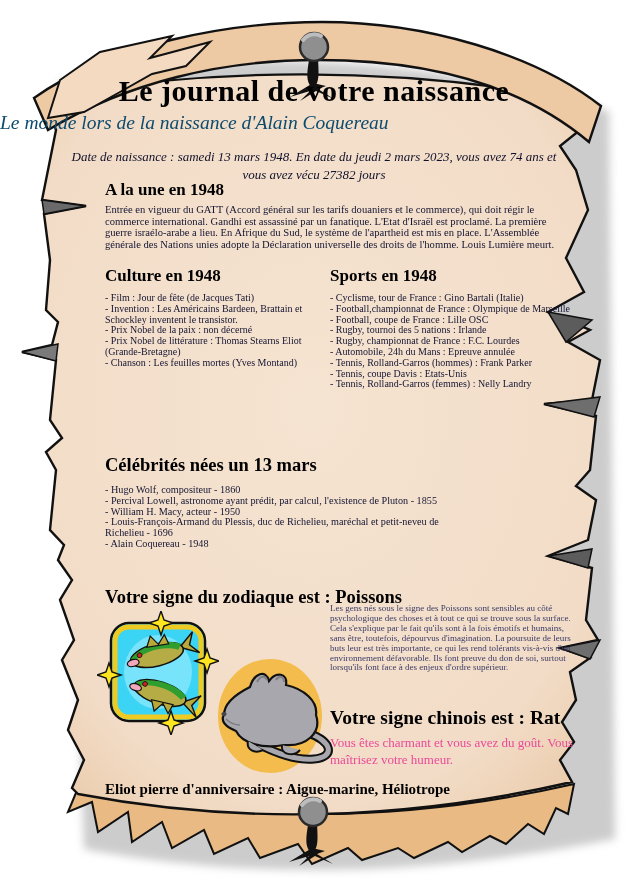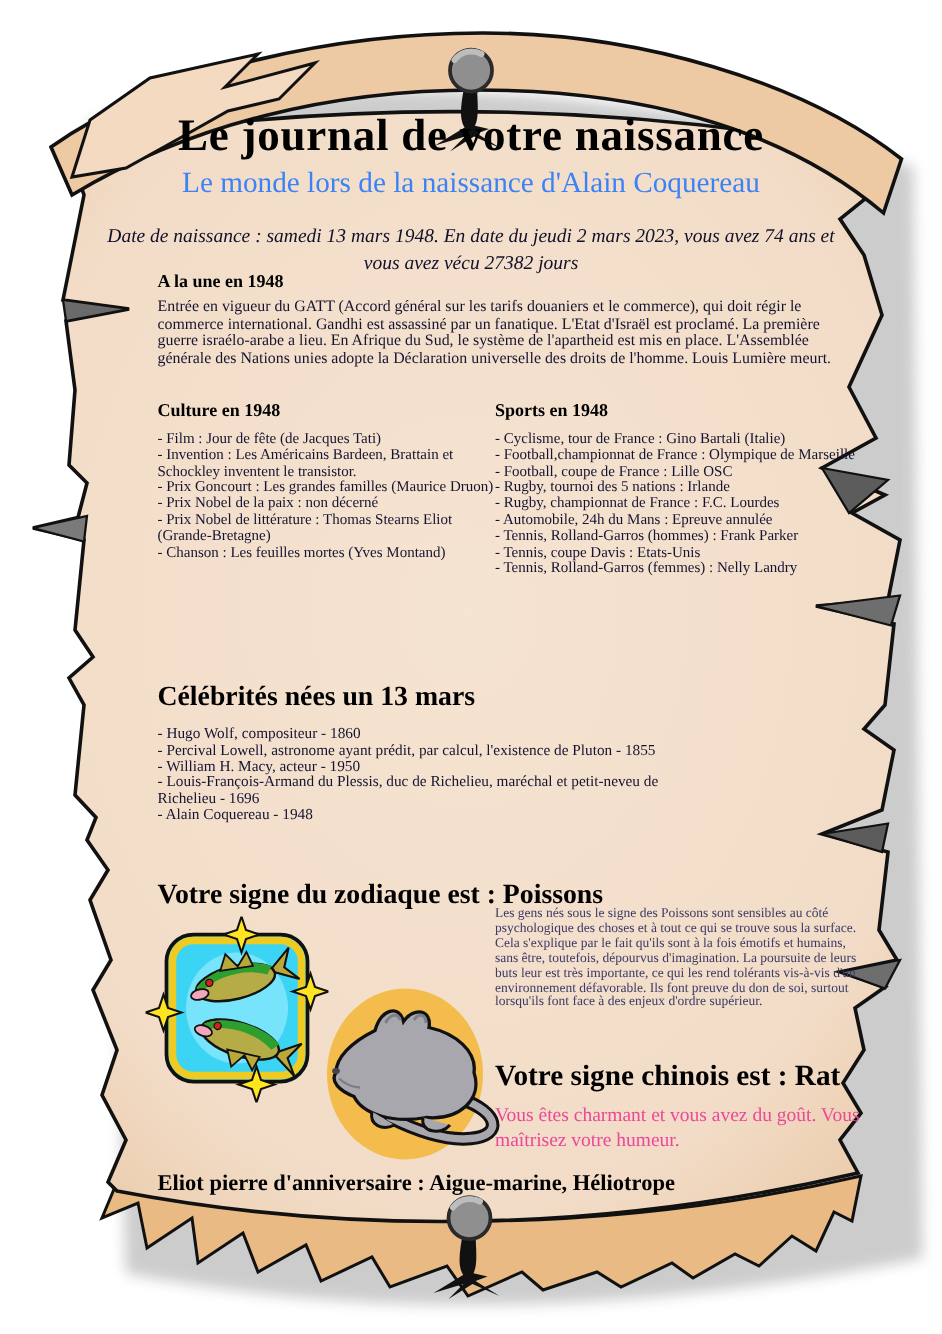--- a/index.html
+++ b/index.html
@@ -6,25 +6,25 @@
   .page {
     position:relative; width:628px; height:889px; overflow:hidden;
     font-family:"Liberation Serif","DejaVu Serif",serif;
     color:var(--body-text,#141432);
   }
   .parchment { position:absolute; left:0; top:0; z-index:0; }
   .content { position:absolute; left:0; top:0; width:628px; height:889px; z-index:1; }
   .content > * { position:absolute; margin:0; }
 
   .title    { left:0; right:0; top:74px; text-align:center; font-size:30px; font-weight:bold; color:#000; letter-spacing:.5px; }
-  .subtitle { left:0; right:0; top:112px; text-align:center; font-size:19.5px; color:#3b82f6; }
+  .subtitle { left:0; right:0; top:112px; text-align:left; font-size:19.5px; color:#0c4a6e;font-style:italic; }
   .dateline { left:60px; top:148px; width:508px; text-align:center; font-style:italic; font-size:13px; line-height:1.35; color:#10102a; }
 
   h3 { margin:0; font-weight:bold; color:#000; }
-  .h-sec   { font-size:12px; }
+  .h-sec   { font-size:17px; }
   .h-big   { font-size:18.5px; }
   .h-rat   { font-size:19.5px; }
 
   .s-headline { left:105px; top:180px; width:465px; }
   .s-headline p { margin:4px 0 0 0; font-size:10.6px; line-height:11.6px; }
 
   .s-culture { left:105px; top:266px; width:225px; }
   .s-sports  { left:330px; top:266px; width:241px; }
   .s-culture .list, .s-sports .list { margin-top:7px; }
   .li { font-size:10px; line-height:10.8px; }
@@ -106,21 +106,20 @@
     <section class="s-headline">
       <h3 class="h-sec">A la une en 1948</h3>
       <p>Entrée en vigueur du GATT (Accord général sur les tarifs douaniers et le commerce), qui doit régir le commerce international. Gandhi est assassiné par un fanatique. L'Etat d'Israël est proclamé. La première guerre israélo-arabe a lieu. En Afrique du Sud, le système de l'apartheid est mis en place. L'Assemblée générale des Nations unies adopte la Déclaration universelle des droits de l'homme. Louis Lumière meurt.</p>
     </section>
 
     <section class="s-culture">
       <h3 class="h-sec">Culture en 1948</h3>
       <div class="list">
         <div class="li">- Film : Jour de fête (de Jacques Tati)</div>
         <div class="li">- Invention : Les Américains Bardeen, Brattain et Schockley inventent le transistor.</div>
-        <div class="li">- Prix Goncourt : Les grandes familles (Maurice Druon)</div>
         <div class="li">- Prix Nobel de la paix : non décerné</div>
         <div class="li">- Prix Nobel de littérature : Thomas Stearns Eliot (Grande-Bretagne)</div>
         <div class="li">- Chanson : Les feuilles mortes (Yves Montand)</div>
       </div>
     </section>
 
     <section class="s-sports">
       <h3 class="h-sec">Sports en 1948</h3>
       <div class="list">
         <div class="li">- Cyclisme, tour de France : Gino Bartali (Italie)</div>

